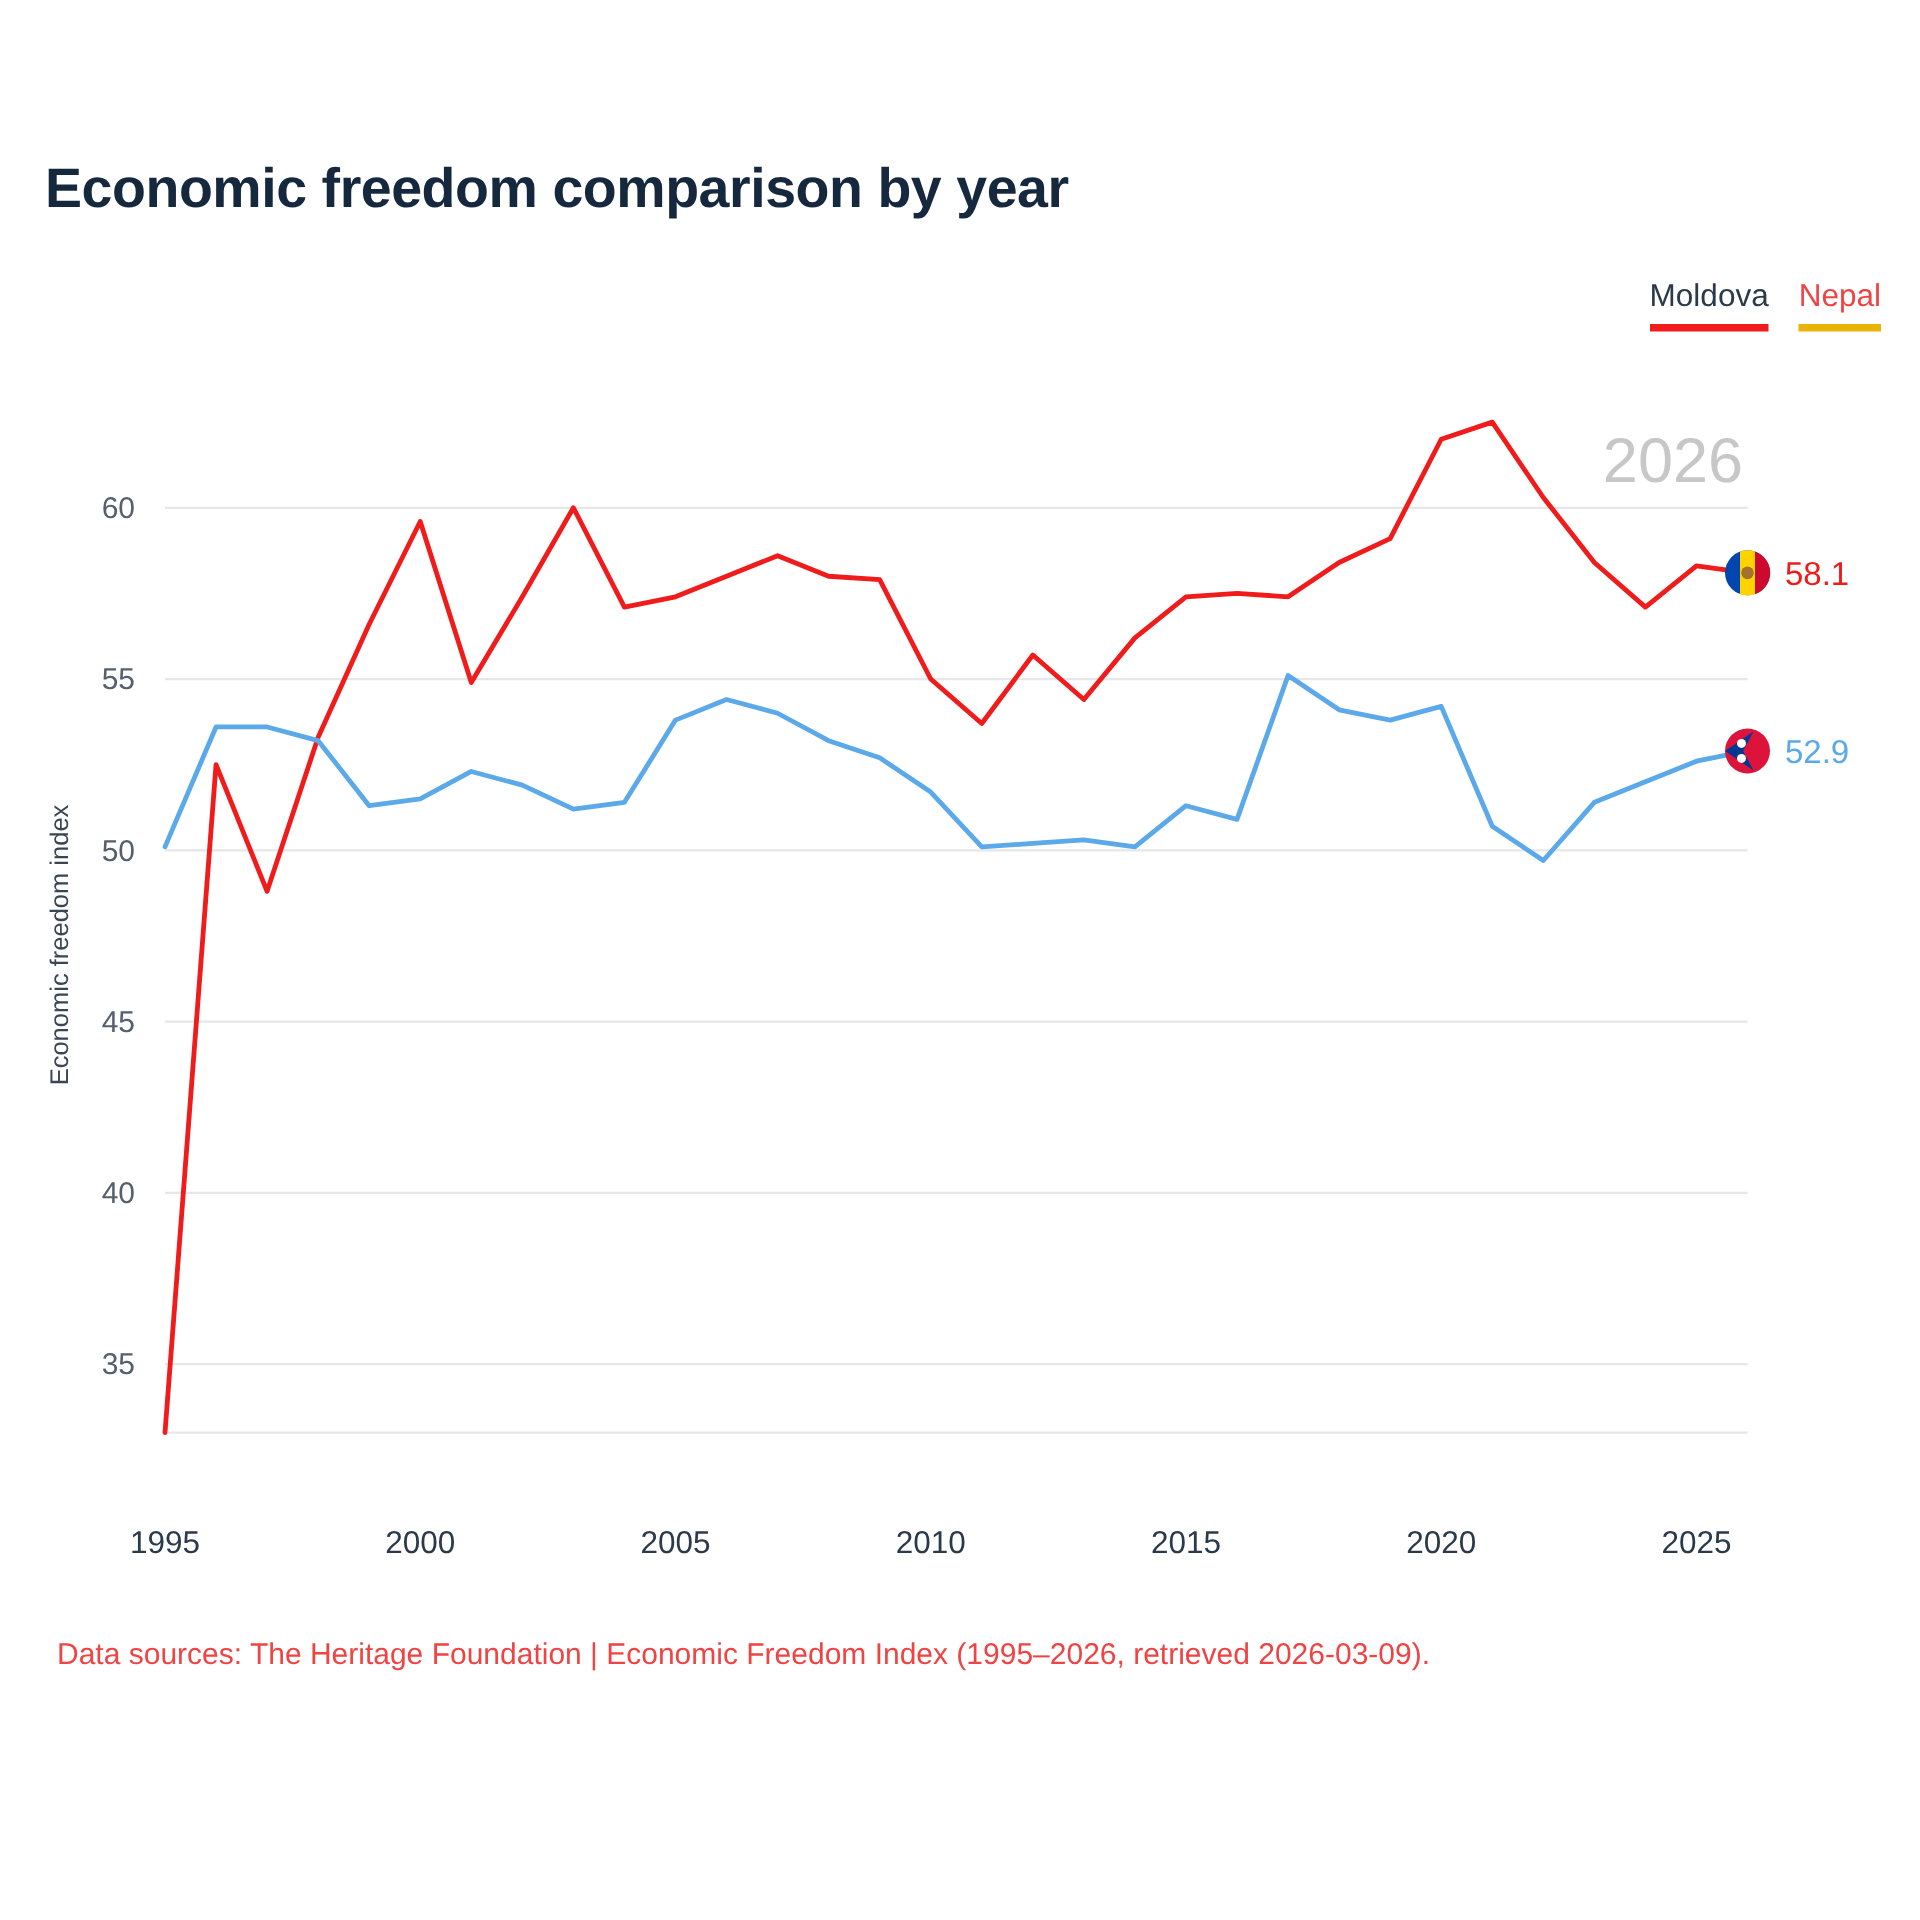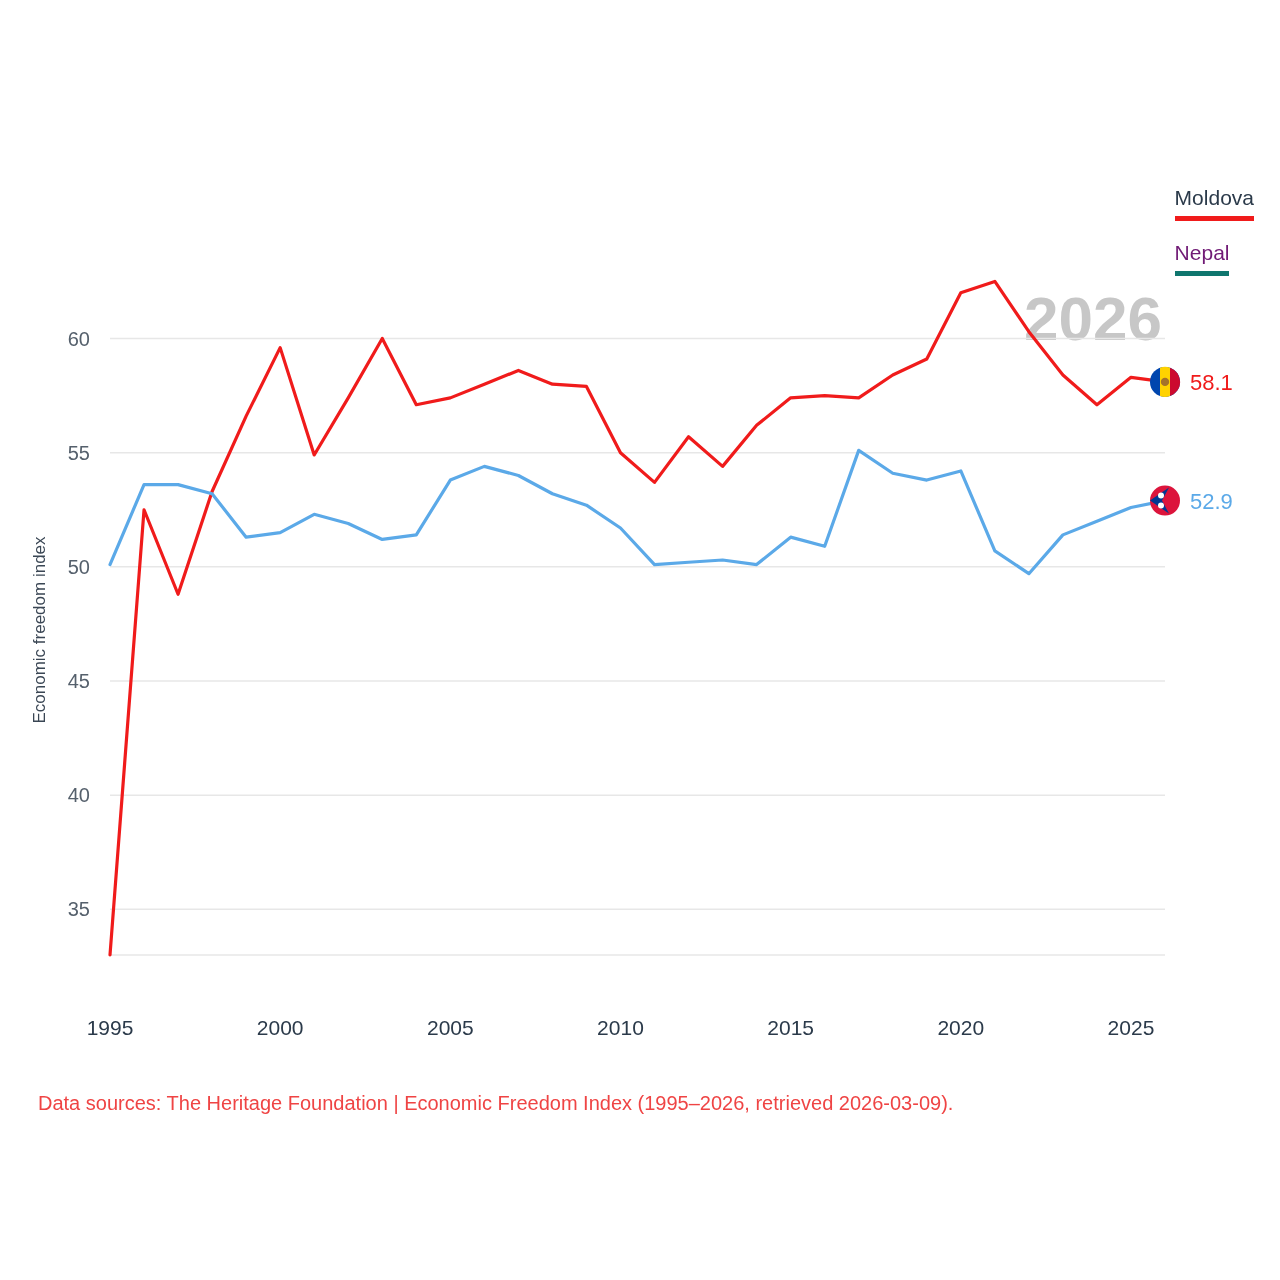--- a/index.html
+++ b/index.html
@@ -28,37 +28,36 @@
     letter-spacing: -0.3px;
     color: #16283d;
   }
   .legend {
     position: absolute;
     right: 26px;
     top: 186px;
     display: flex;
     gap: 20px;
     align-items: flex-start;
-    flex-direction: column;
   }
   .legend-item {
     font-size: 21px;
     color: #2b3a4a;
     padding-bottom: 7px;
     line-height: 1.1;
   }
   .legend-item.moldova { border-bottom: 5px solid #f01b1b; }
-  .legend-item.nepal { border-bottom: 5px solid #0f766e; color:#701a75; }
+  .legend-item.nepal { border-bottom: 5px solid #eab308; color:#ef4444; }
 
   .watermark {
     position: absolute;
     right: 118px;
     top: 283px;
-    font-size: 62px;
-    font-weight: bold;
+    font-size: 42px;
+    font-weight: normal;
     color: #c7c7c7;
     letter-spacing: 0px;
   }
 
   .ylabel {
     position: absolute;
     left: 30px;
     top: 480px;
     width: 300px;
     transform: rotate(-90deg);
@@ -96,20 +95,21 @@
     color: #ef4444;
     line-height: 1.65;
   }
   .footer div { white-space: nowrap; }
 </style>
 </head>
 <body>
 
 <div id="chart-root">
 
+  <div class="title">Economic freedom comparison by year</div>
 
   <div class="legend">
     <div class="legend-item moldova">Moldova</div>
     <div class="legend-item nepal">Nepal</div>
   </div>
 
   <div class="watermark">2026</div>
 
   <div class="ylabel"><span>Economic freedom index</span></div>
 

